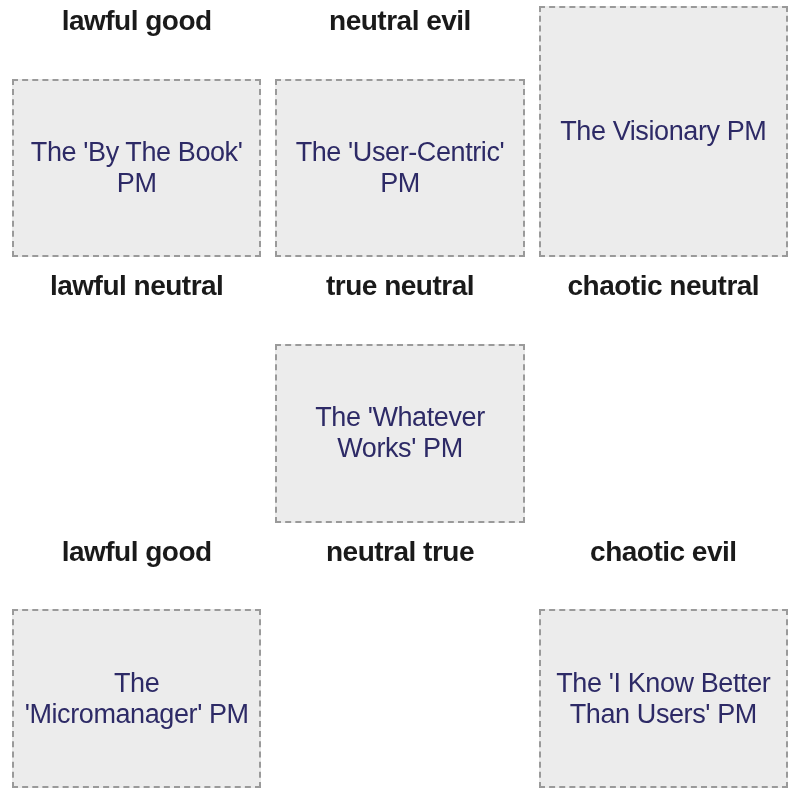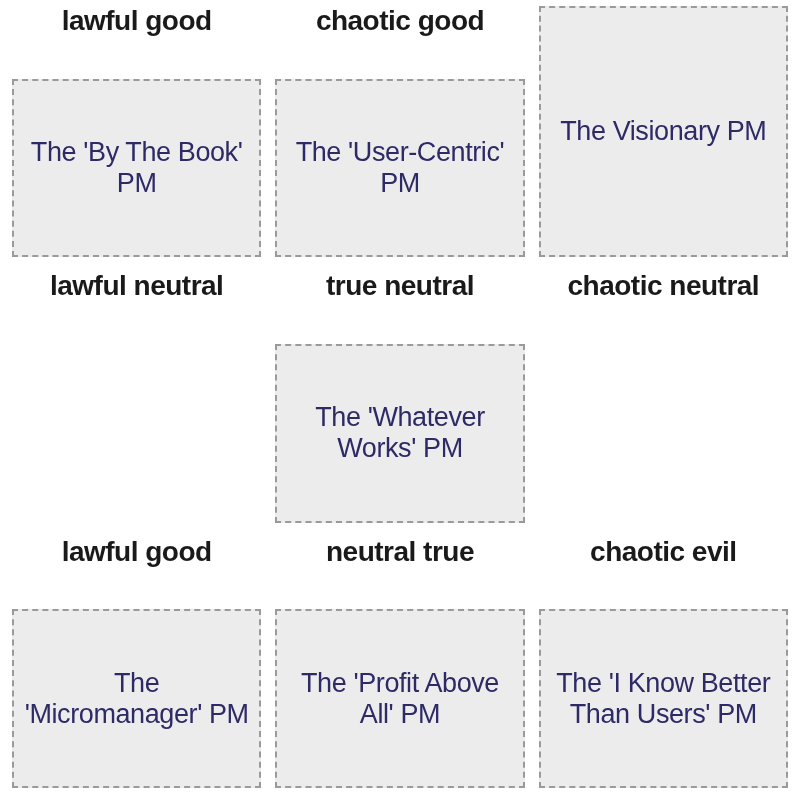--- a/index.html
+++ b/index.html
@@ -57,21 +57,21 @@
 <div class="grid">
 
   <div class="cell">
     <div class="cell-label">lawful good</div>
     <div class="cell-box">
       <div class="cell-content">The 'By The Book' PM</div>
     </div>
   </div>
 
   <div class="cell">
-    <div class="cell-label">chaotic good</div>
+    <div class="cell-label">neutral evil</div>
     <div class="cell-box">
       <div class="cell-content">The 'User-Centric' PM</div>
     </div>
   </div>
 
   <div class="cell">
     <div class="cell-box">
       <div class="cell-content">The Visionary PM</div>
     </div>
   </div>
@@ -93,23 +93,20 @@
 
   <div class="cell">
     <div class="cell-label">lawful good</div>
     <div class="cell-box">
       <div class="cell-content">The 'Micromanager' PM</div>
     </div>
   </div>
 
   <div class="cell">
     <div class="cell-label">neutral true</div>
-    <div class="cell-box">
-      <div class="cell-content">The 'Profit Above All' PM</div>
-    </div>
   </div>
 
   <div class="cell">
     <div class="cell-label">chaotic evil</div>
     <div class="cell-box">
       <div class="cell-content">The 'I Know Better Than Users' PM</div>
     </div>
   </div>
 
 </div>

